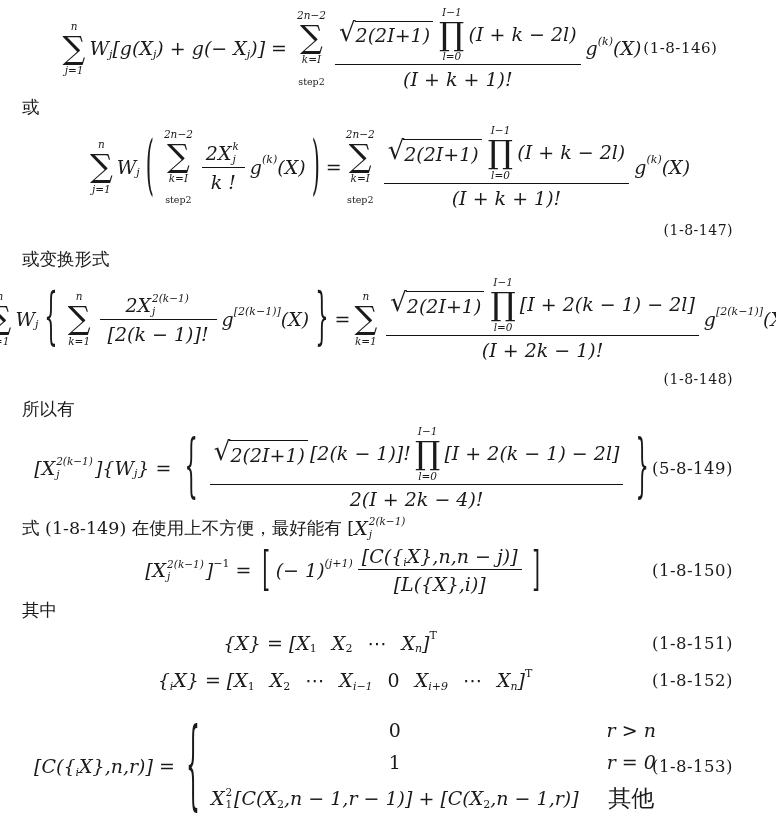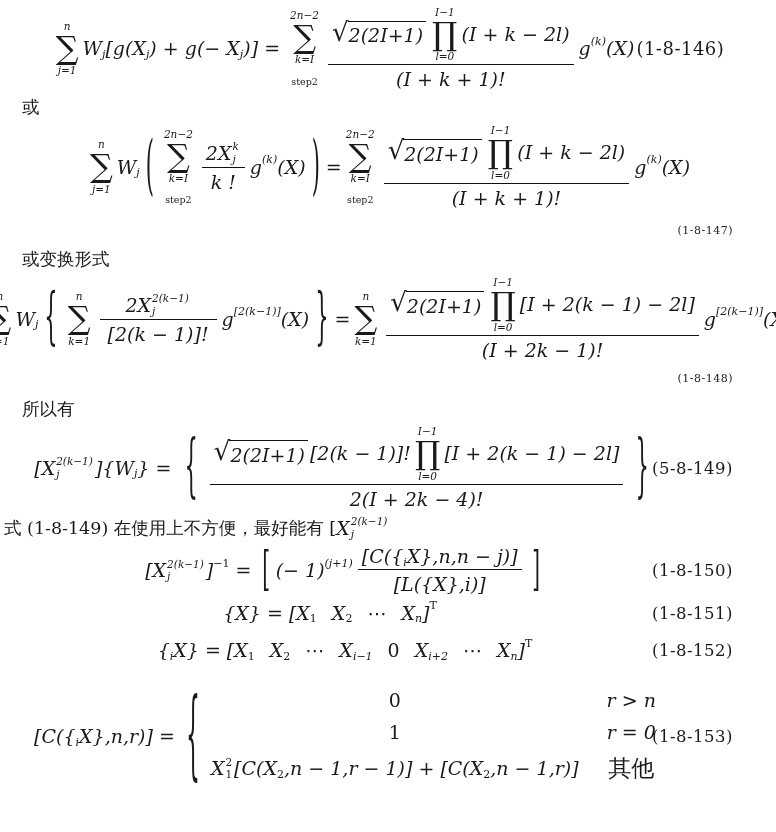--- a/index.html
+++ b/index.html
@@ -29,22 +29,22 @@
   .ss span { white-space:pre; }
   
   .d { display:inline-block; font-style:normal; font-size:21px; line-height:1; }
   .dP  { transform:scale(1,3.1);  margin:0 6px; }
   .dB29{ transform:scale(1,2.9);  margin:0 6px; }
   .dB33{ transform:scale(1,3.3);  margin:0 7px; }
   .dK22{ transform:scale(.95,2.2);margin:0 5px; }
   .dB44{ transform:scale(1,4.4);  margin:0 11px; font-size:22px; }
   
   .enum { position:absolute; right:43px; top:50%; transform:translateY(-50%); font-size:16.5px; font-style:normal; letter-spacing:.5px; white-space:pre; }
-  .enum-inline { font-size:18px; font-style:normal; letter-spacing:.5px; margin-left:2px; white-space:pre; }
-  .enumrow { display:flex; align-items:center; justify-content:flex-end; padding-right:43px; font-size:11px; letter-spacing:.5px; }
+  .enum-inline { font-size:15px; font-style:normal; letter-spacing:.5px; margin-left:2px; white-space:pre; }
+  .enumrow { display:flex; align-items:center; justify-content:flex-end; padding-right:43px; font-size:14px; letter-spacing:.5px; }
   
   .cn { display:flex; align-items:center; justify-content:flex-start; padding-left:22px; font-size:17.5px; }
   .cns { white-space:pre; font-size:17.5px; }
   
   .ent { display:inline-flex; align-items:center; margin-left:15px; }
   
   .cases { display:grid; grid-template-columns:auto auto; column-gap:28px; row-gap:10px; align-items:center; }
   .cval { text-align:center; white-space:pre; }
   .clong { display:inline-flex; align-items:center; justify-content:flex-start; }
   .ccond { text-align:center; white-space:pre; }
@@ -251,21 +251,21 @@
           <span class="lb">l=0</span>
         </span>
         <span class="tok it">[I + 2(k − 1) − 2l]</span>
       </span>
       <span class="fd it">2(I + 2k − 4)!</span>
     </span>
     <span class="d dB33">}</span>
     <span class="enum">(5-8-149)</span>
   </div>
 
-  <div class="row h35s" style="justify-content:flex-start;padding-left:4px">
+  <div class="row h35s" style="justify-content:flex-start;padding-left:22px">
     <span class="cns">式 (1-8-149) 在使用上不方便，最好能有 [</span>
     <span class="tok it">X</span>
     <span class="ss">
       <span class="it">2(k−1)</span>
       <span class="it">j</span>
     </span>
   </div>
 
   <div class="row h50">
     <span class="tok it">[X</span>
@@ -284,20 +284,23 @@
         <span class="tok it">[C({</span>
           <sub>i</sub>
         <span class="tok it">X},n,n − j)]</span>
       </span>
       <span class="fd it">[L({X},i)]</span>
     </span>
     <span class="d dK22">]</span>
     <span class="enum">(1-8-150)</span>
   </div>
 
+  <div class="cn h30w">
+    <span class="cns">其中</span>
+  </div>
 
   <div class="row h35">
     <span class="tok it">{X} = [X</span>
       <sub class="up">1</sub>
     <span class="ent">
       <span class="tok it">X</span>
         <sub class="up">2</sub>
     </span>
     <span class="ent tok up">⋯</span>
     <span class="ent">
@@ -319,21 +322,21 @@
         <sub class="up">2</sub>
     </span>
     <span class="ent tok up">⋯</span>
     <span class="ent">
       <span class="tok it">X</span>
         <sub>i−1</sub>
     </span>
     <span class="ent tok up">0</span>
     <span class="ent">
       <span class="tok it">X</span>
-        <sub>i+2</sub>
+        <sub>i+9</sub>
     </span>
     <span class="ent tok up">⋯</span>
     <span class="ent">
       <span class="tok it">X</span>
         <sub>n</sub>
     </span>
     <span class="tok it">]</span>
       <sup class="up">T</sup>
     <span class="enum">(1-8-152)</span>
   </div>

